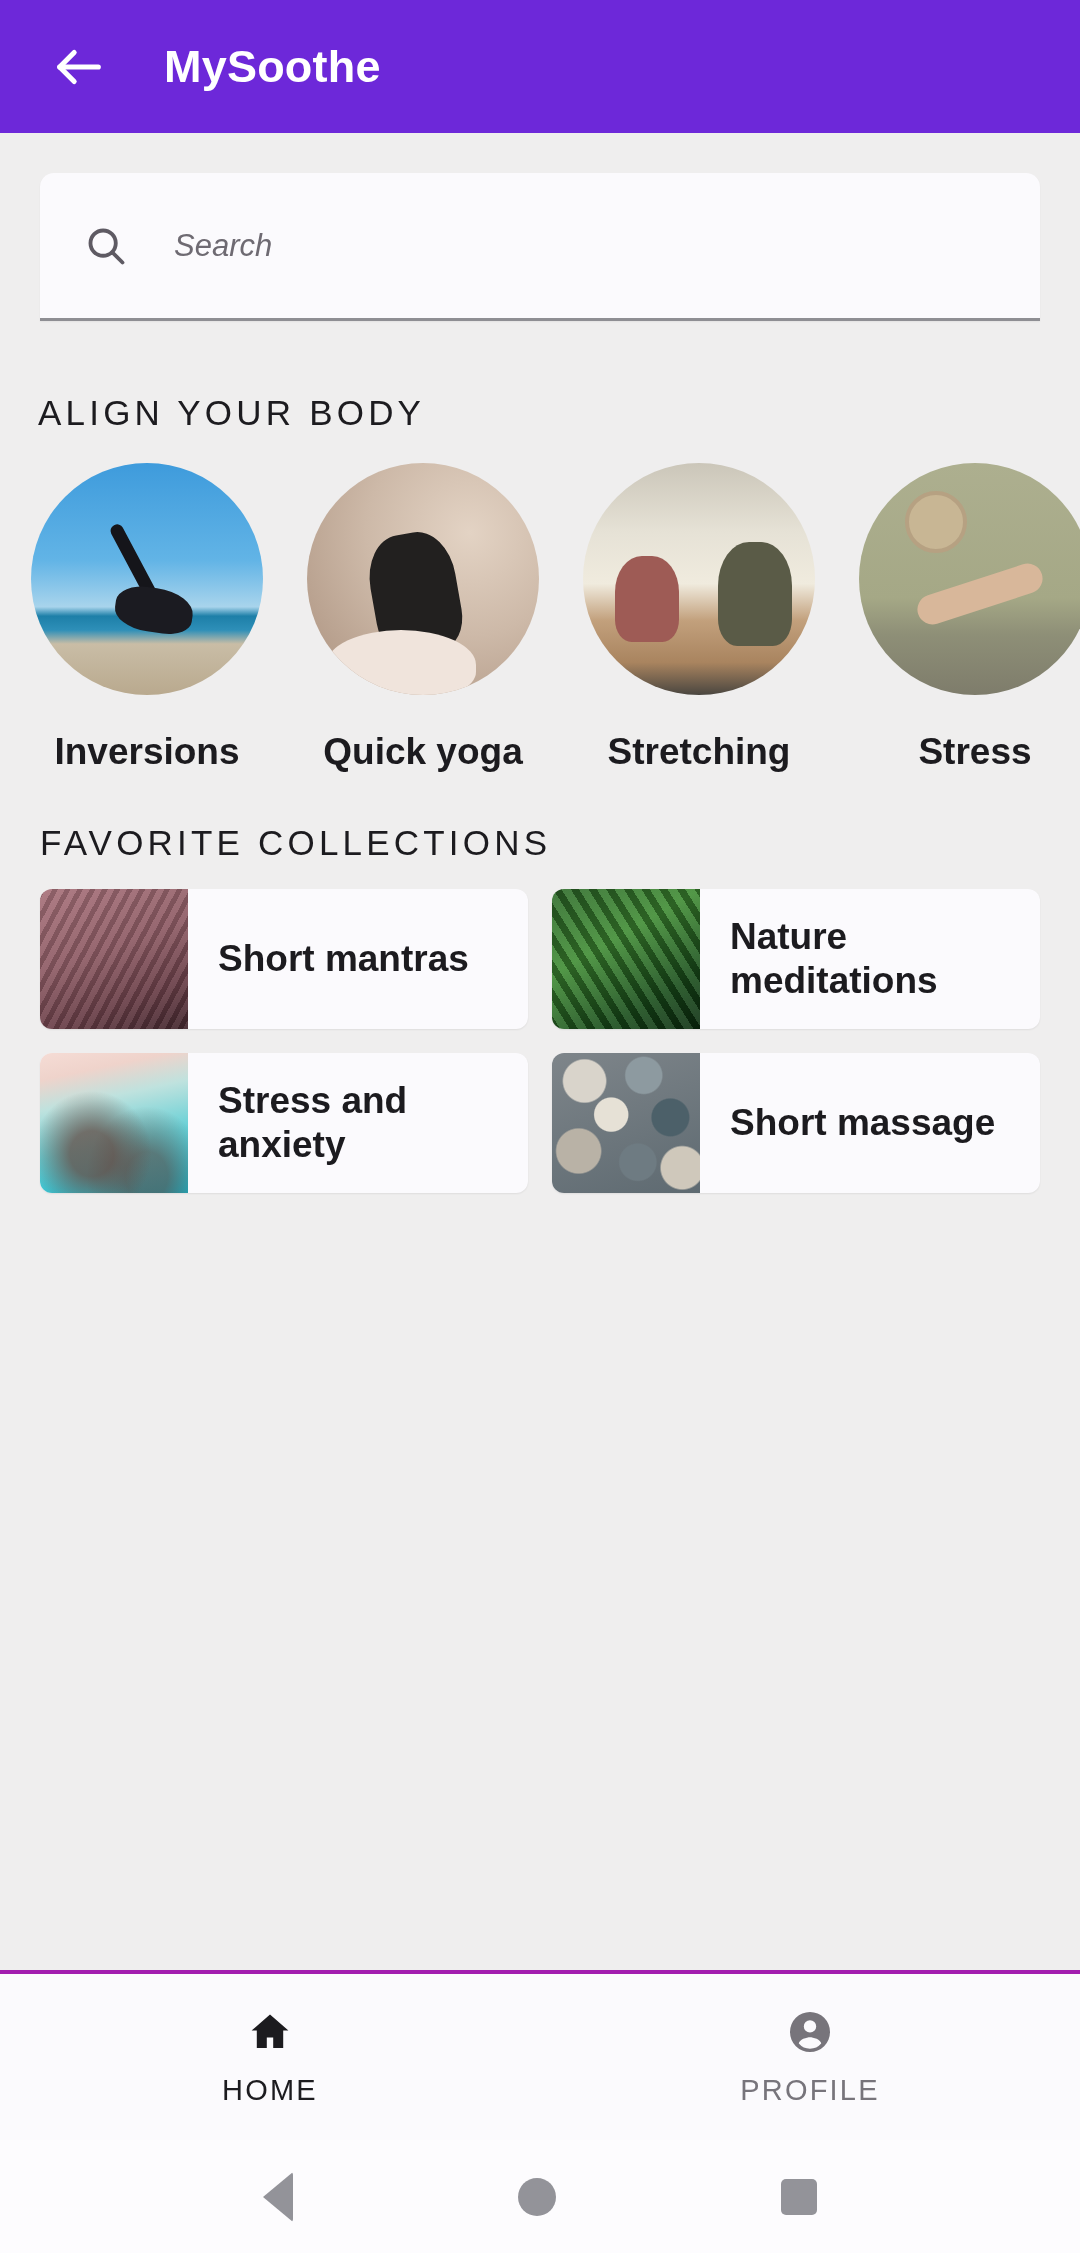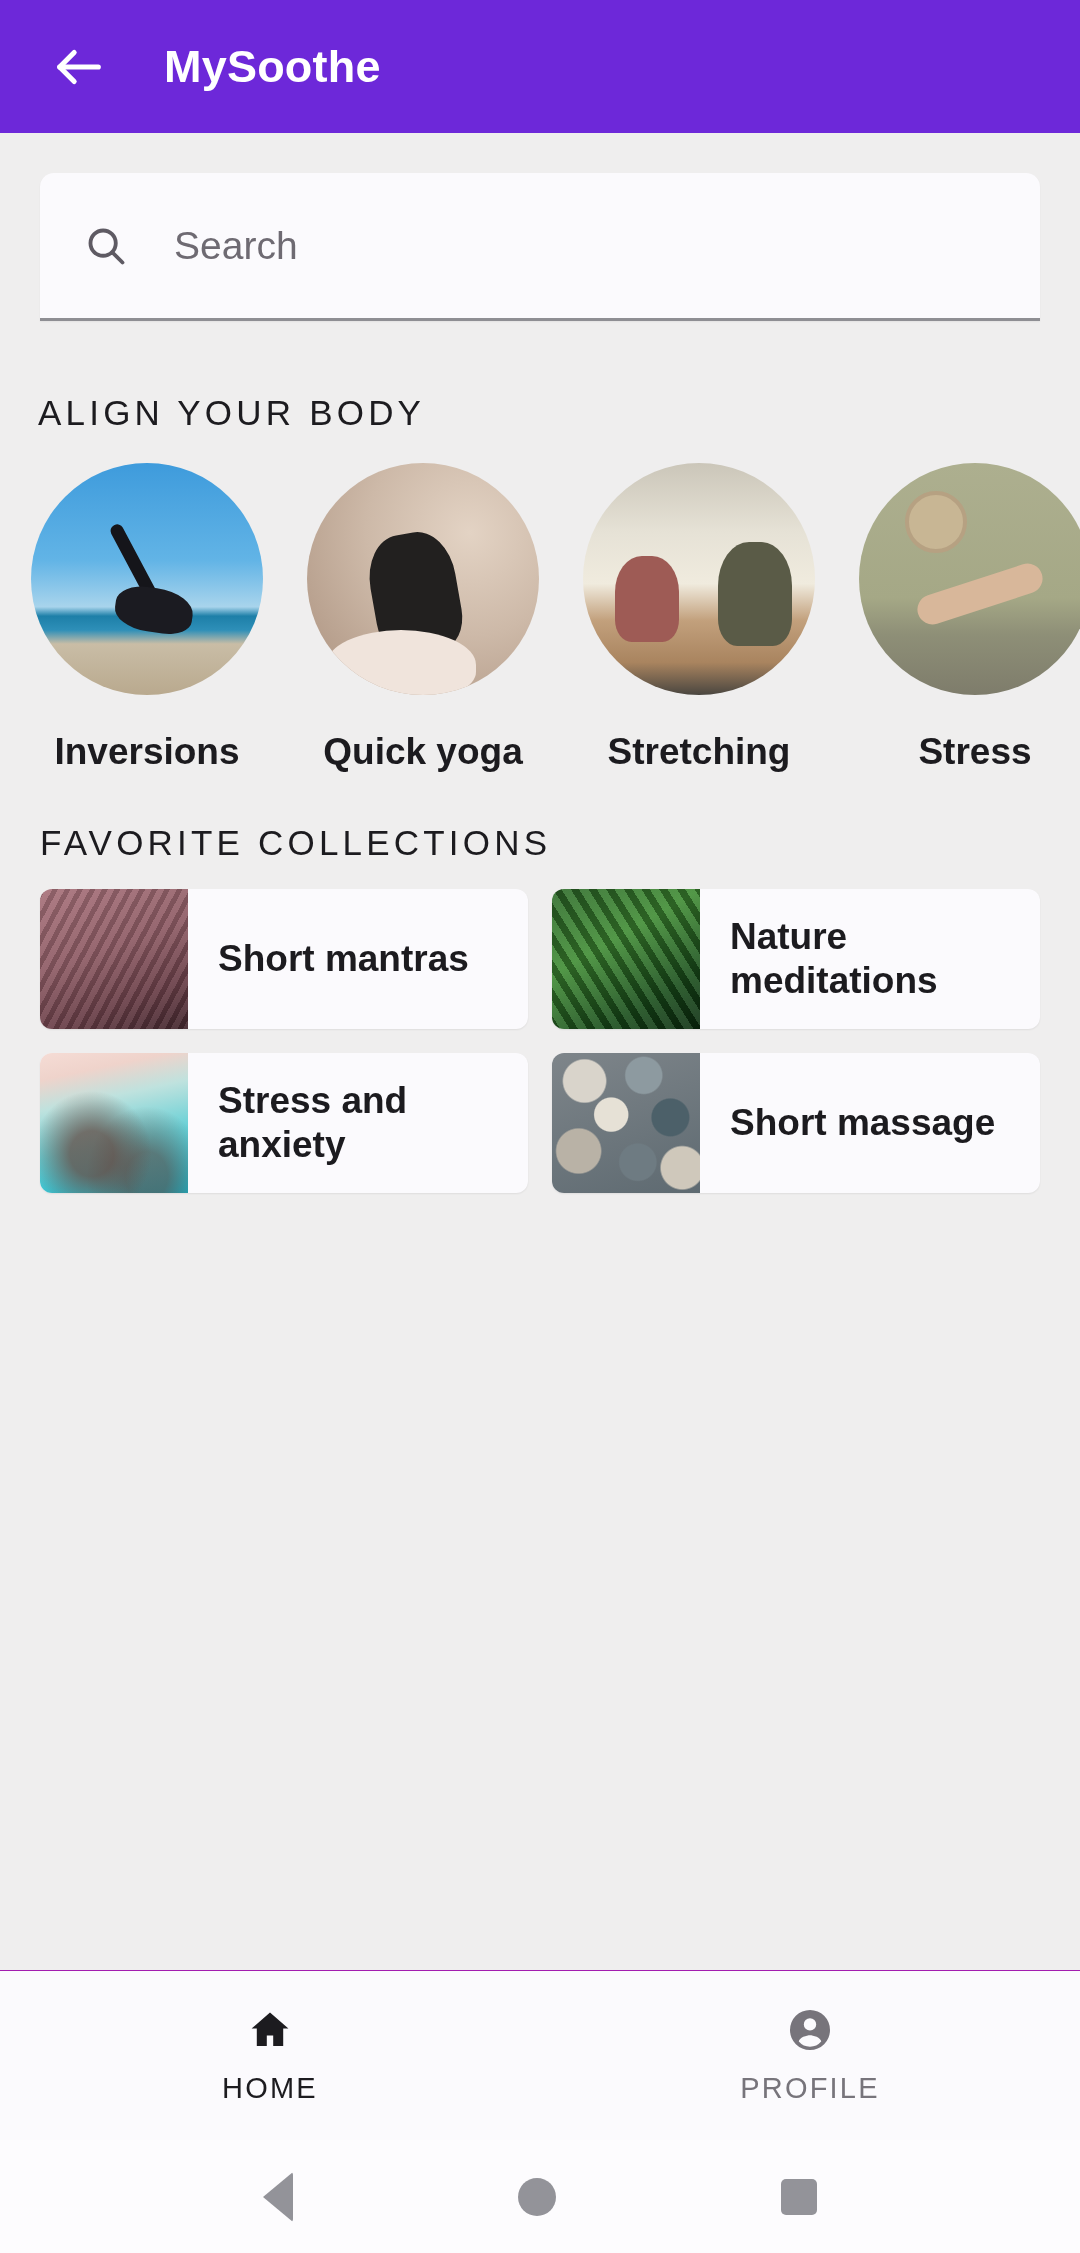--- a/index.html
+++ b/index.html
@@ -75,24 +75,25 @@
     flex: 0 0 auto;
     display: flex;
     align-items: center;
     justify-content: center;
   }
   .search-input {
     border: none;
     outline: none;
     background: transparent;
     font-family: "Liberation Sans", sans-serif;
-    font-size: 39px;
+    font-size: 31px;
     color: #49454F;
     margin-left: 42px;
     width: 70%;
+    font-style: italic;
   }
   .search-input::placeholder { color: #6E6A72; opacity: 1; }
 
   
   .section-title {
     font-size: 35px;
     letter-spacing: 4.2px;
     color: #1C1B1F;
     font-weight: normal;
     padding-left: 40px;
@@ -268,21 +269,21 @@
       radial-gradient(circle at 58% 78%, #6E7B82 0 13%, rgba(0,0,0,0) 14%),
       radial-gradient(circle at 88% 82%, #CFC8BB 0 12%, rgba(0,0,0,0) 13%),
       linear-gradient(160deg, #7E858A 0%, #5E6A71 100%);
   }
 
   
   .bottom-nav {
     flex: 0 0 auto;
     height: 170px;
     background: #FBFAFD;
-    border-top: 1px solid #a21caf;
+    border-top: 4px solid #a21caf;
     display: flex;
     align-items: center;
   }
   .nav-item {
     flex: 1 1 0;
     display: flex;
     flex-direction: column;
     align-items: center;
     justify-content: center;
     cursor: pointer;

